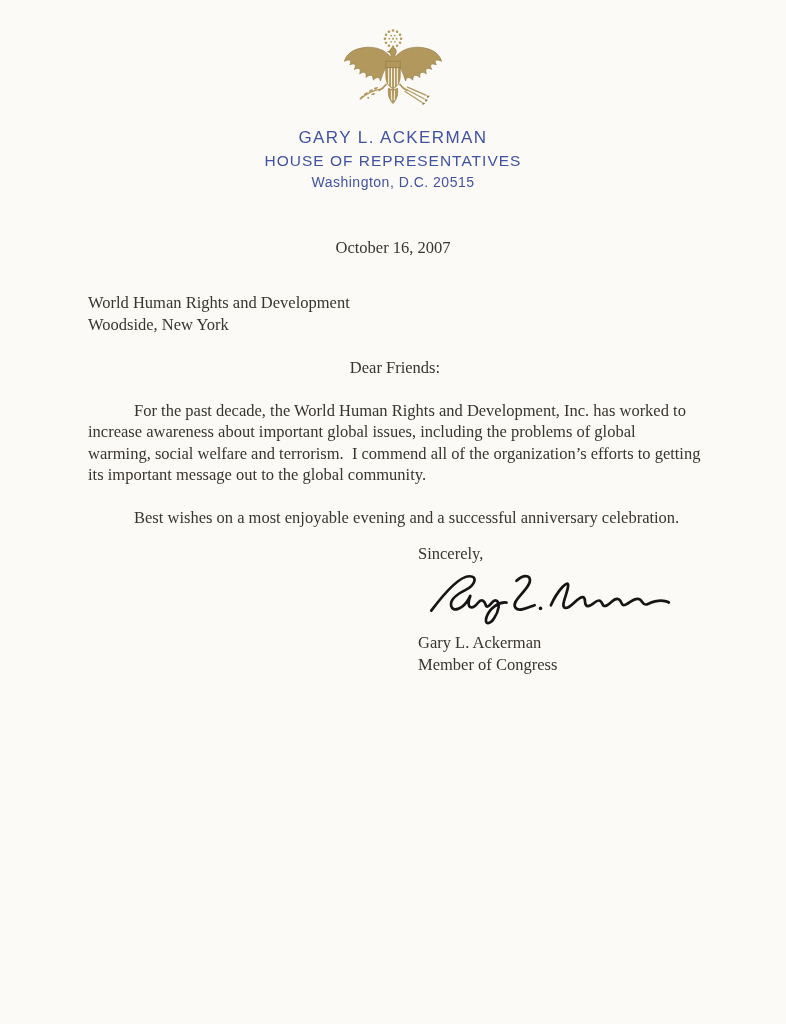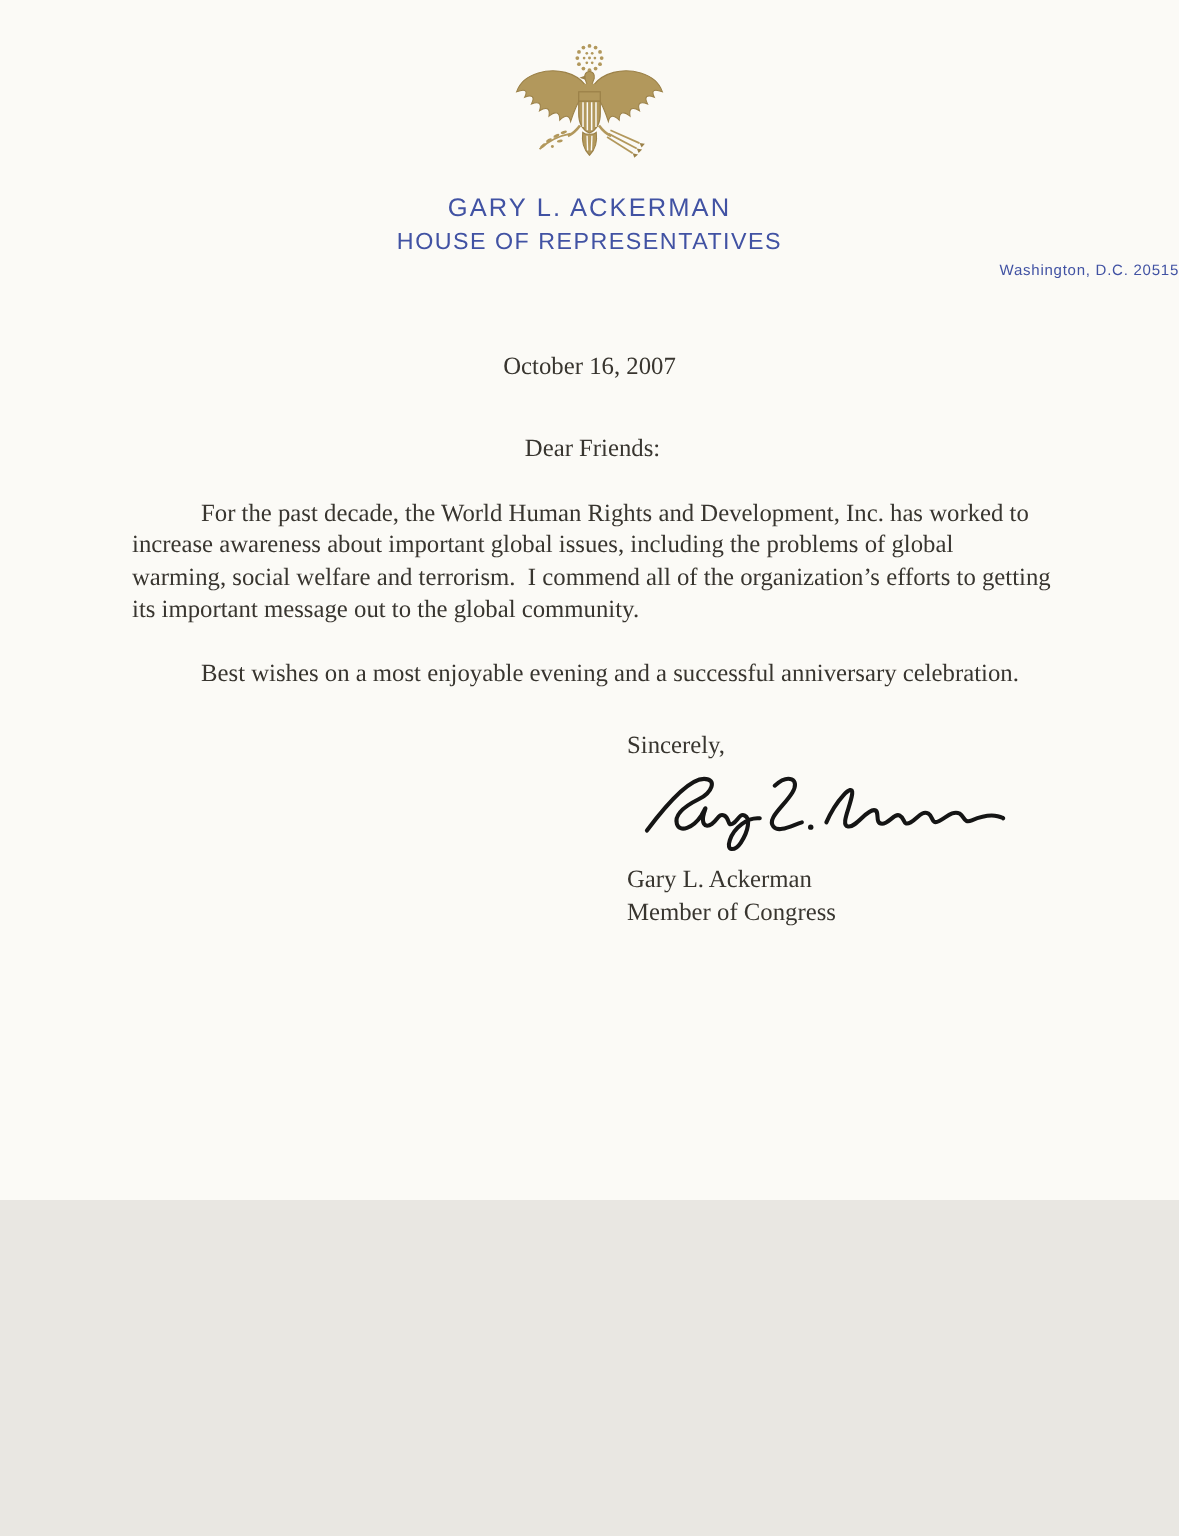--- a/index.html
+++ b/index.html
@@ -1,19 +1,19 @@
 <!DOCTYPE html>
 <html><head>
 <meta charset="utf-8">
 <style>
   html, body { margin: 0; padding: 0; background: #e9e7e2; }
   .page {
     position: relative;
     width: 786px;
-    height: 800px;
+    height: 1024px;
     margin: 0 auto;
     background: #fbfaf6;
     font-family: "Liberation Serif", serif;
     color: #38352f;
     box-sizing: border-box;
     padding-top: 27px;
     overflow: hidden;
   }
   
   .letterhead { text-align: center; }
@@ -27,46 +27,45 @@
   }
   .lh-office {
     font-family: "Liberation Sans", sans-serif;
     font-size: 15.5px;
     letter-spacing: 1.0px;
     color: #4152a3;
     margin-top: 4px;
   }
   .lh-city {
     font-family: "Liberation Sans", sans-serif;
-    font-size: 10px;
+    font-size: 14px;
     letter-spacing: 0.5px;
     color: #4152a3;
     margin-top: 4px;
-    text-align: right;
   }
   
   .date-line {
     text-align: center;
     margin-top: 48px;
     font-size: 16.5px;
   }
   .content {
     margin: 34px 84px 0 88px;
     font-size: 16.5px;
     line-height: 21.5px;
   }
   .recipient p { margin: 0; }
   .salutation { margin: 22px 0 16px 0; text-align: center; }
   .para {
     margin: 21px 0 0 0;
     text-indent: 46px;
     white-space: pre-wrap;
   }
   .para sup { font-size: 10px; line-height: 0; }
-  .closing-block { margin-left: 330px; margin-top: 27px; }
+  .closing-block { margin-left: 330px; margin-top: 15px; }
   .closing { margin: 0; }
   .signature { margin: 4px 0 0 -2px; width: 268px; height: 58px; }
   .signer p { margin: 0; }
   .signer .title { margin-top: 0; }
 </style>
 </head>
 <body>
 
 <div class="page">
 
@@ -151,20 +150,22 @@
     </span>
     <div class="lh-name">GARY L. ACKERMAN</div>
     <div class="lh-office">HOUSE OF REPRESENTATIVES</div>
     <div class="lh-city">Washington, D.C. 20515</div>
   </div>
 
   <div class="date-line">October 16, 2007</div>
 
   <div class="content">
     <div class="recipient">
+      <p>World Human Rights and Development</p>
+      <p>Woodside, New York</p>
     </div>
 
     <p class="salutation">Dear Friends:</p>
 
 
     <p class="para">For the past decade, the World Human Rights and Development, Inc. has worked to increase awareness about important global issues, including the problems of global warming, social welfare and terrorism.  I commend all of the organization’s efforts to getting its important message out to the global community.</p>
 
     <p class="para">Best wishes on a most enjoyable evening and a successful anniversary celebration.</p>
 
     <div class="closing-block">

